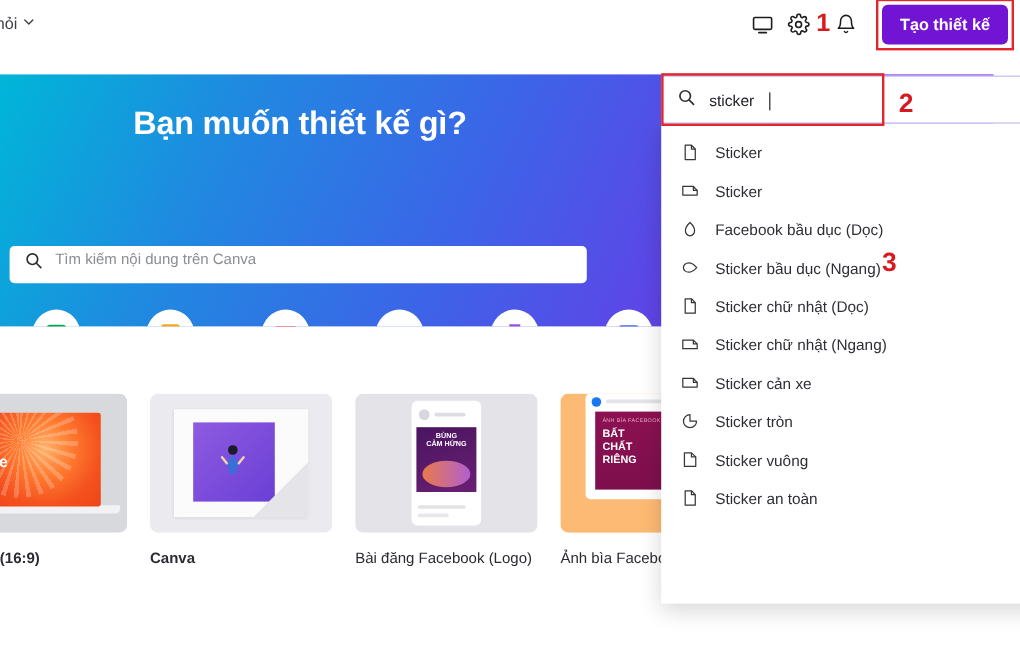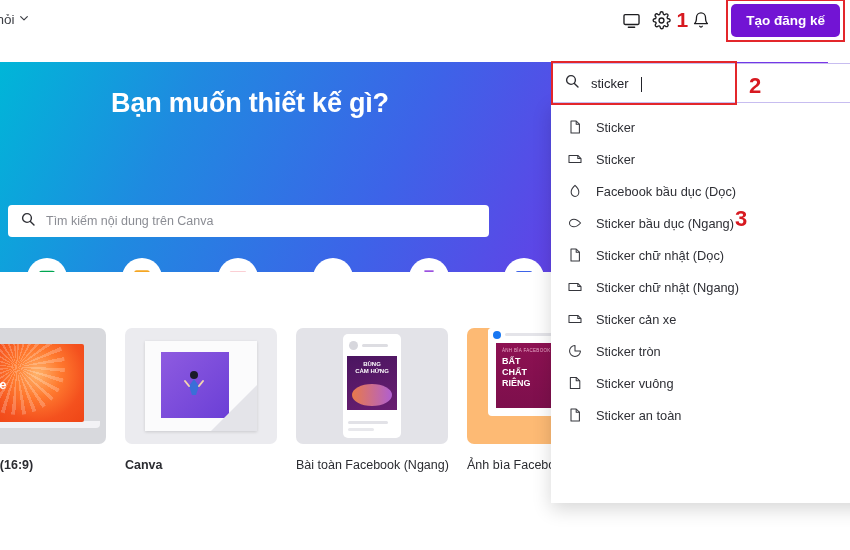--- a/index.html
+++ b/index.html
@@ -53,22 +53,22 @@
     background: linear-gradient(115deg, #00b6d8 0%, #1f8ae0 22%, #3d63e8 48%, #6a3ae6 76%, #8b35e8 100%);
     overflow: hidden;
   }
   .hero-title {
     position: absolute; left: 0; top: 26px; width: 500px;
     text-align: center; color: #fff; font-size: 27px; font-weight: bold;
     letter-spacing: -0.2px;
   }
   .hero-search {
     position: absolute; left: 8px; top: 143px; width: 481px; height: 31px;
-    background: #fff; border-radius: 4px; display: flex; align-items: center;
-    padding: 16px 12px; gap: 10px;
+    background: #fff; border-radius: 4px; display: flex; 
+    padding: 4px 12px; gap: 10px;
   }
   .hero-search .ph { font-size: 12.5px; color: #8b8d94; }
 
   .cats {
     position: absolute; left: 8px; top: 196px; width: 555px;
     display: flex; justify-content: space-between;
   }
   .cat { width: 78px; display: flex; flex-direction: column; align-items: center; gap: 7px; }
   .cat-circle {
     width: 40px; height: 40px; border-radius: 50%; background: #fff;
@@ -216,21 +216,21 @@
         </svg>
       </div>
       <div class="anno-1">1</div>
       <div class="hdr-ico">
         <svg viewBox="0 0 24 24" width="18" height="18" fill="none" stroke="#1d1d20" stroke-width="1.7" stroke-linecap="round" stroke-linejoin="round">
           <path d="M18 8.4A6 6 0 0 0 6 8.4c0 6.5-2.6 8.4-2.6 8.4h17.2S18 14.9 18 8.4z"></path>
           <path d="M13.7 20.3a1.9 1.9 0 0 1-3.4 0"></path>
         </svg>
       </div>
       <div class="create-btn-wrap">
-        <button class="create-btn">Tạo đăng kế</button>
+        <button class="create-btn">Tạo thiết kế</button>
       </div>
     </div>
   </div>
 
   <div class="hero">
     <div class="hero-title">Bạn muốn thiết kế gì?</div>
 
     <div class="hero-search">
       <span>
         <svg viewBox="0 0 24 24" width="16" height="16" fill="none" stroke="#2e2f35" stroke-width="2.1" stroke-linecap="round">
@@ -351,21 +351,21 @@
               <div class="pbar2"></div>
             <div class="img">
               <div class="t">BÙNG<br>CẢM HỨNG</div>
               <div class="el"></div>
             </div>
             <div class="ft1"></div>
               <div class="ft2"></div>
           </div>
         </div>
       </div>
-      <div class="card-label thin">Bài toàn Facebook (Ngang)</div>
+      <div class="card-label thin">Bài đăng Facebook (Logo)</div>
     </div>
 
     <div class="card">
       <div class="card-thumb">
         <div class="tb-cover">
           <div class="win">
             <div class="tbar">
                 <div class="fbic"></div>
                 <div class="tline"></div>
               </div>

